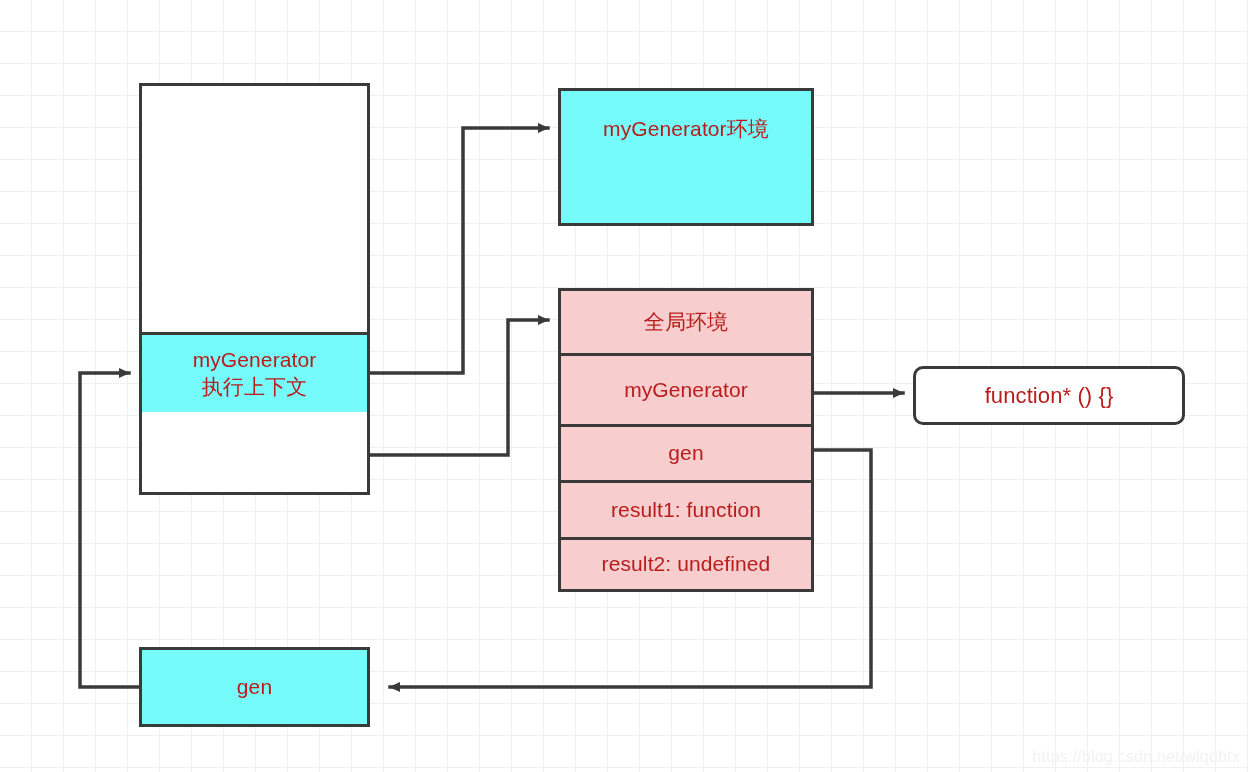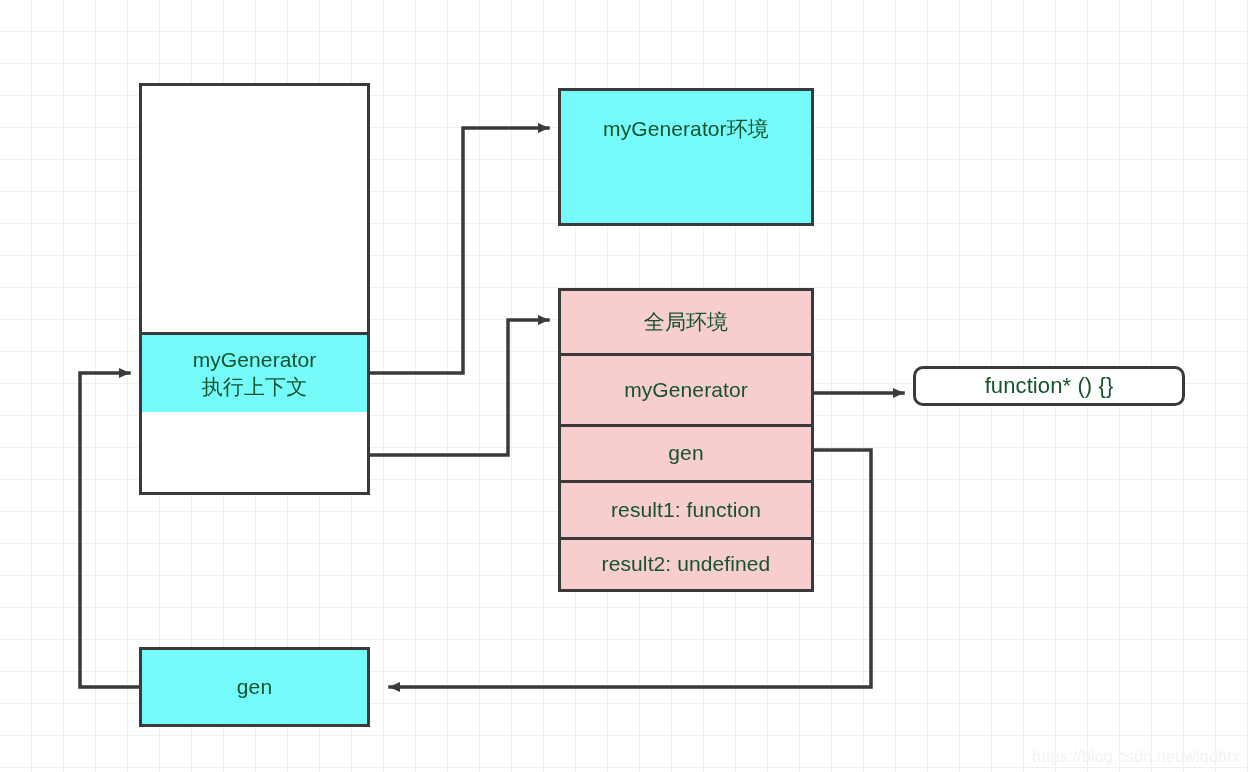--- a/index.html
+++ b/index.html
@@ -39,21 +39,21 @@
     display: flex;
     flex-direction: column;
   }
 
   .cell {
     box-sizing: border-box;
     display: flex;
     align-items: center;
     justify-content: center;
     text-align: center;
-    color: #14532d;
+    color: #b91c1c;
     font-size: 21px;
     line-height: 1.25;
     letter-spacing: 0.1px;
     white-space: pre-line;
   }
 
   
   #call-stack {
     left: 139px;
     top: 83px;
@@ -113,21 +113,21 @@
   #global-env .r-myGenerator { flex: 0 0 71px; }
   #global-env .r-gen         { flex: 0 0 56px; }
   #global-env .r-result1     { flex: 0 0 57px; }
   #global-env .r-result2     { flex: 1 1 auto; }
 
   
   #fn-object {
     left: 913px;
     top: 366px;
     width: 272px;
-    height: 40px;
+    height: 59px;
     background: #ffffff;
     border-radius: 10px;
     justify-content: flex-end;
   }
   #fn-object .cell {
     flex: 1 1 auto;
     font-size: 22px;
   }
 
   

